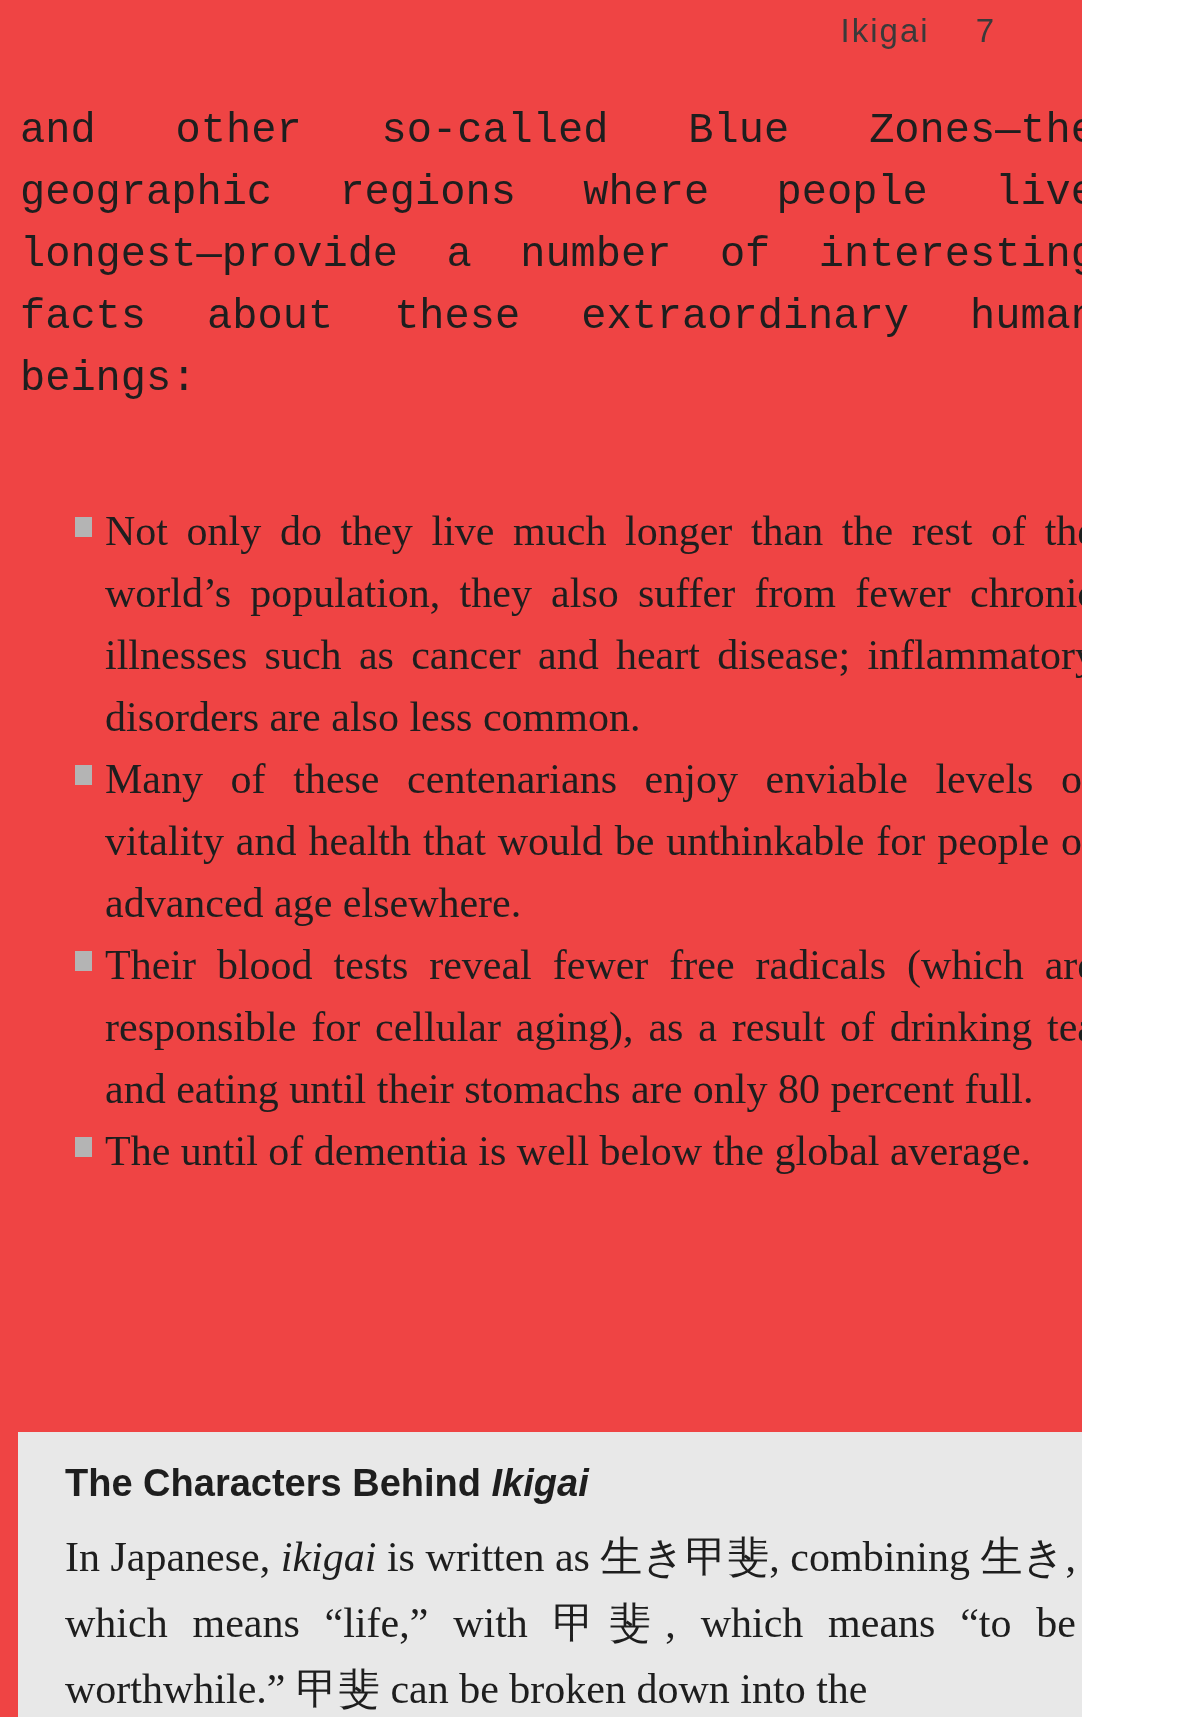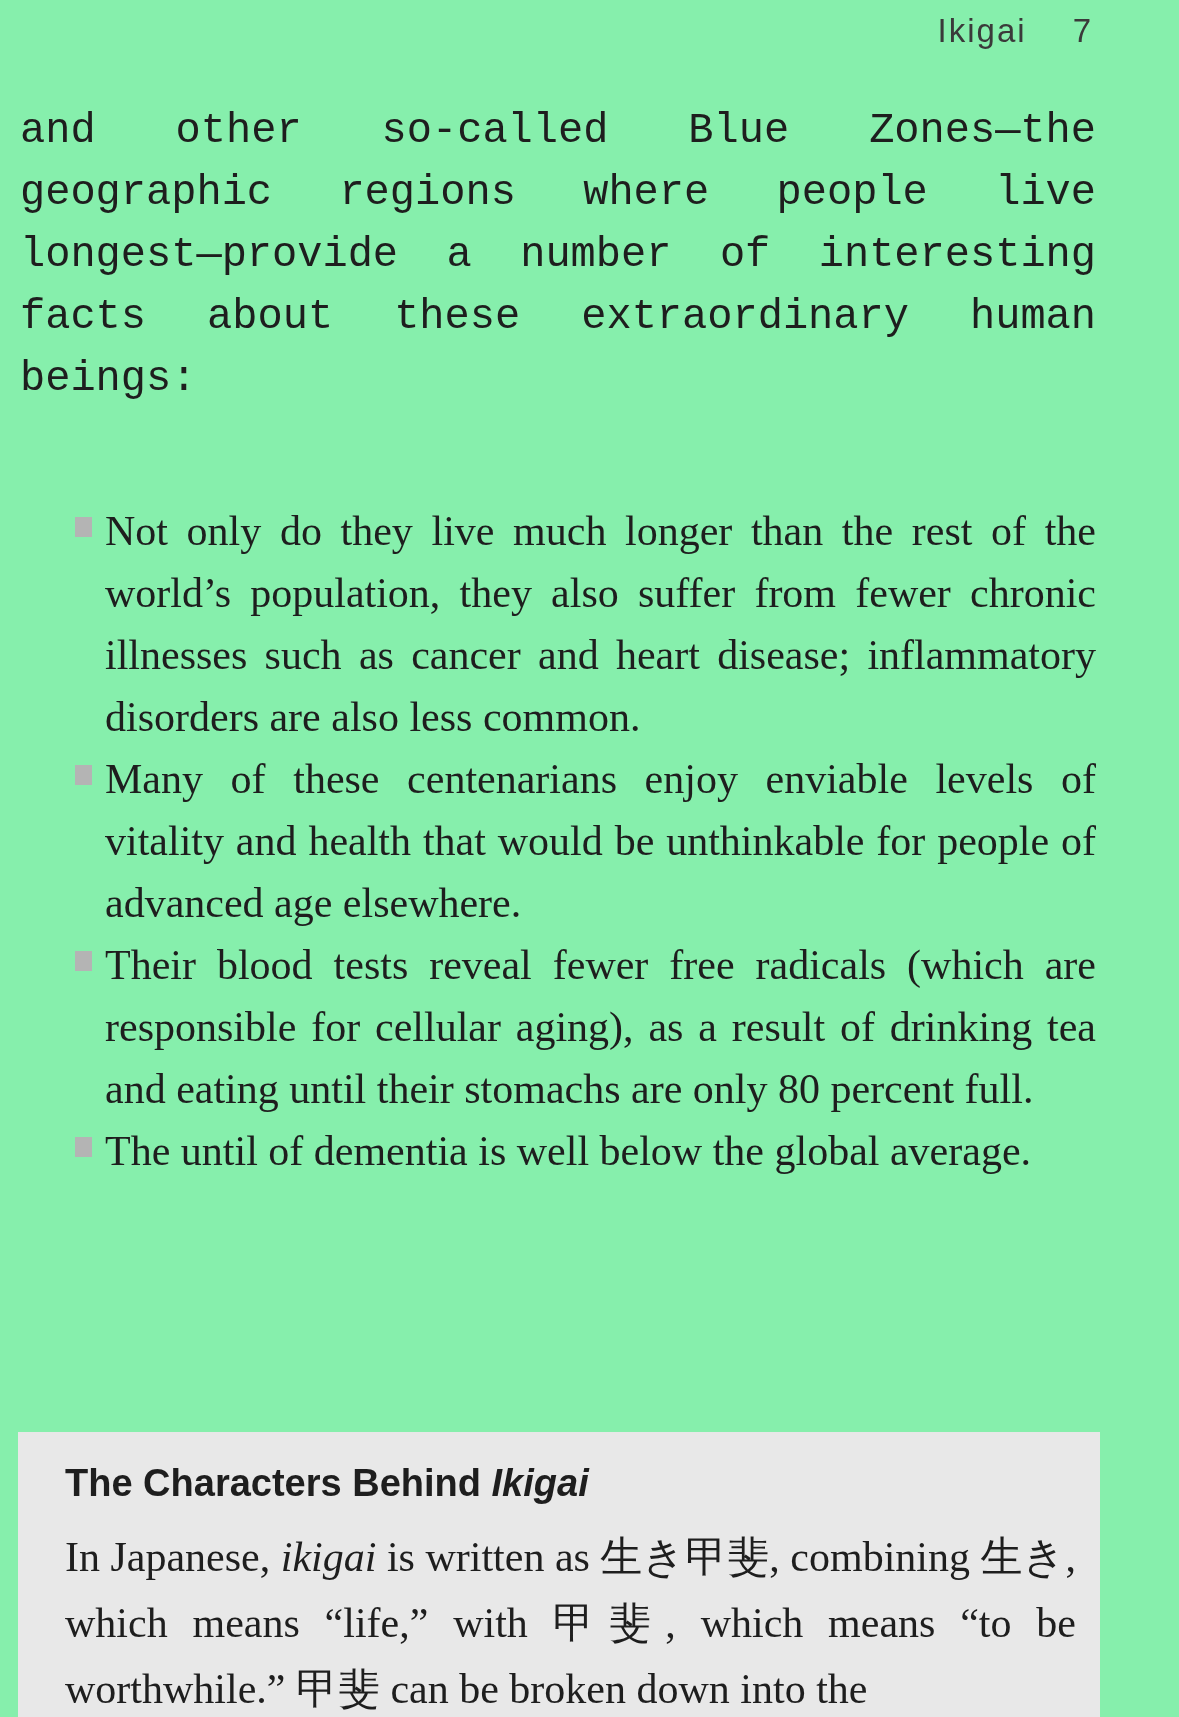--- a/index.html
+++ b/index.html
@@ -1,21 +1,21 @@
 <!DOCTYPE html>
 <html><head>
 <meta charset="utf-8">
 <style>
   html, body { margin: 0; padding: 0; background: #ffffff; }
 
   .page {
     position: relative;
-    width: 1179px;
+    width: 1082px;
     height: 1717px;
-    background: #86efac;
+    background: #ef4444;
     overflow: hidden;
     font-family: "Liberation Serif", serif;
     color: #1e1e1e;
   }
 
   
   .running-header {
     position: absolute;
     top: 12px;
     right: 86px;

